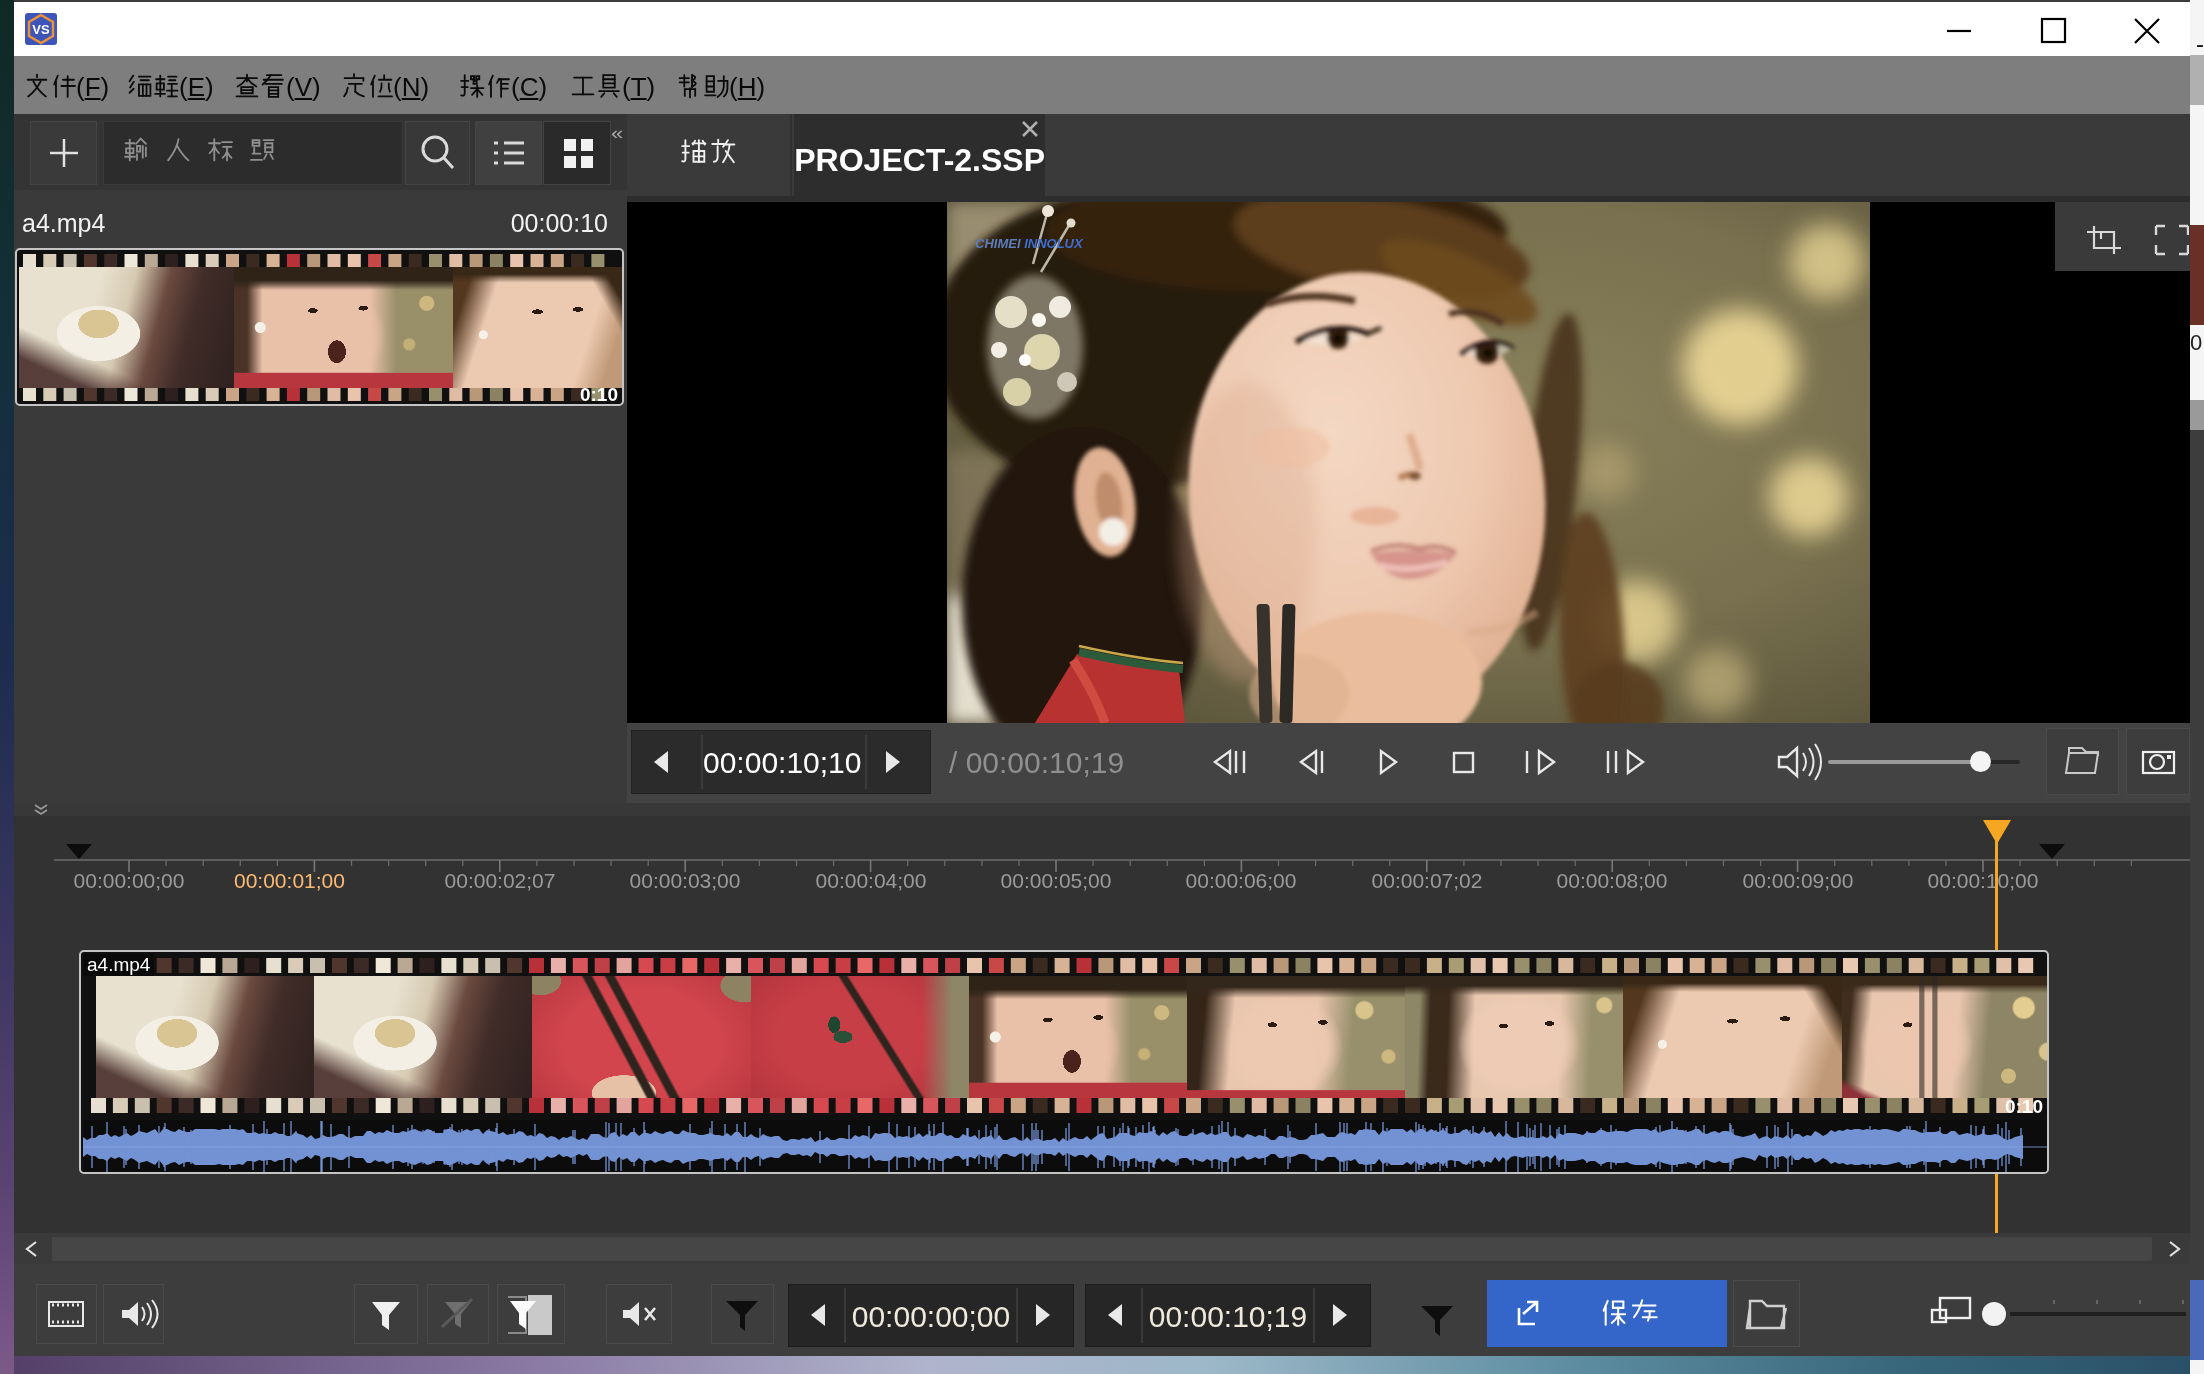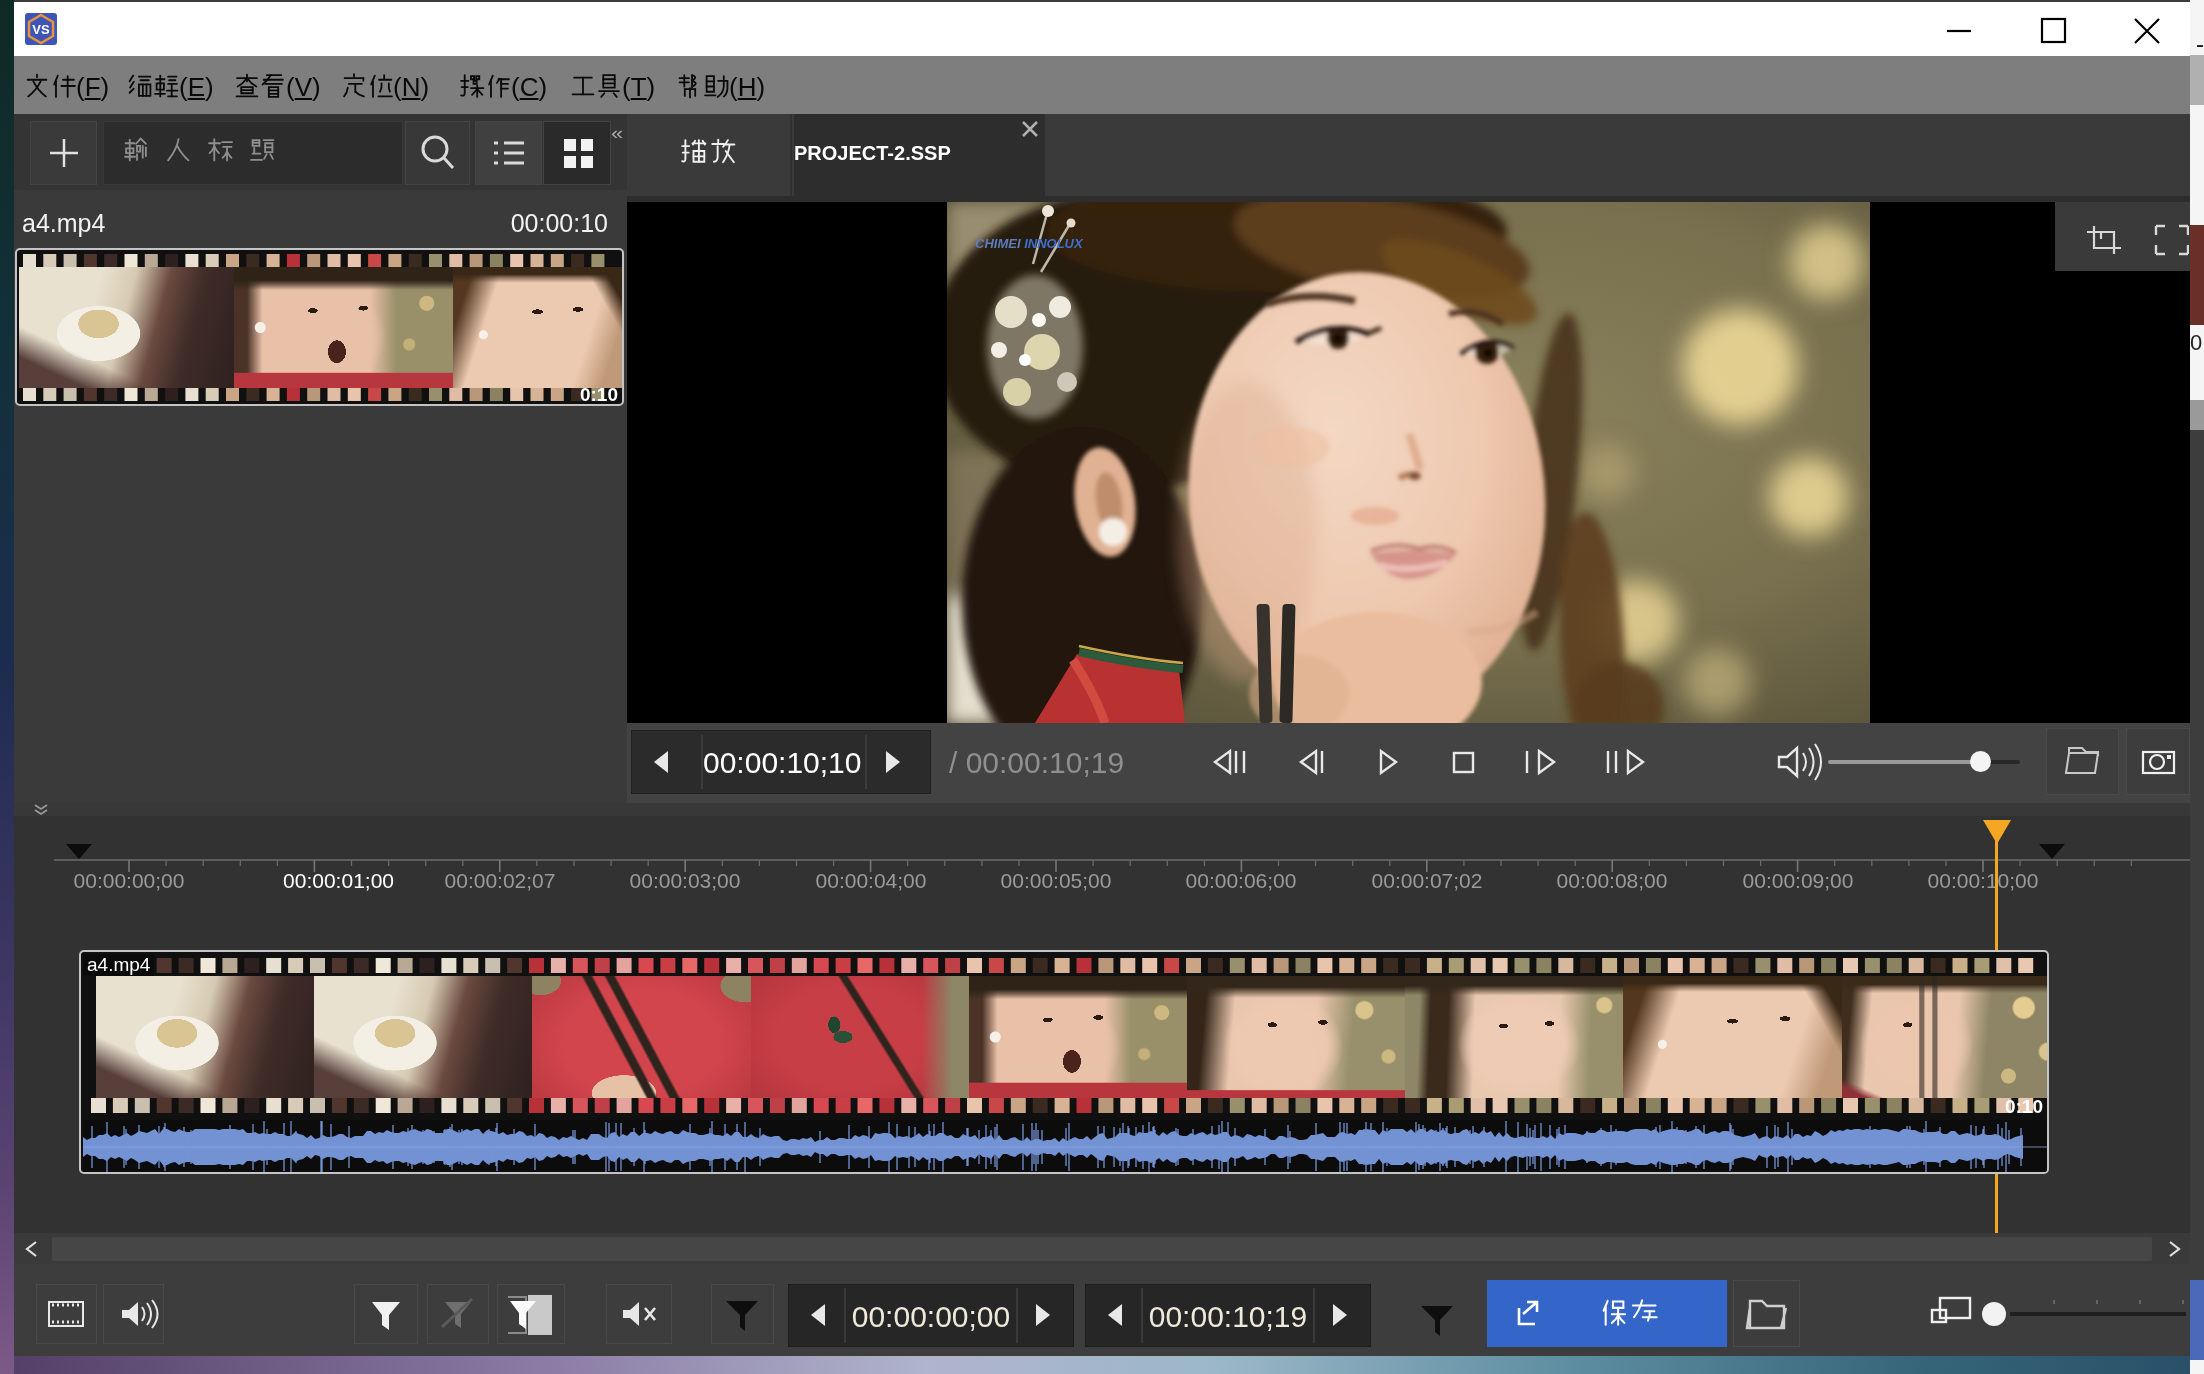--- a/index.html
+++ b/index.html
@@ -244,21 +244,21 @@
         <path d="M50 68 H90"></path>
       </svg><svg width="27" height="27" viewBox="0 0 100 100" style="vertical-align:-4px;margin-right:2px" fill="none" stroke="#f0f0f0" stroke-width="7" stroke-linecap="round">
         <path d="M34 6 V16"></path>
         <path d="M12 22 H56"></path>
         <path d="M32 30 V70 Q32 86 18 88"></path>
         <path d="M70 8 Q62 24 52 32"></path>
         <path d="M62 24 H94"></path>
         <path d="M76 26 Q74 56 52 90"></path>
         <path d="M62 48 Q76 68 92 90"></path>
       </svg></div>
-<div class="abs" style="left:780px;top:114px;width:251px;height:88px;background:#2d2d2d;text-align:left;padding-top:28px;color:#fff;font-size:20px;font-weight:bold">PROJECT-2.SSP</div>
+<div class="abs" style="left:780px;top:114px;width:251px;height:88px;background:#2d2d2d;text-align:right;padding-top:28px;color:#fff;font-size:32px;font-weight:bold">PROJECT-2.SSP</div>
 <svg class="abs" style="left:1005px;top:118px" width="22" height="22" stroke="#b0b0b0" stroke-width="2.5">
       <path d="M4 4 L18 18 M18 4 L4 18"></path>
     </svg>
 <div class="abs" style="left:613px;top:196px;width:1563px;height:6px;background:#2d2d2d"></div>
 <div id="videoarea" class="abs"></div>
 <svg class="abs" style="left:933px;top:202px" width="923" height="521" viewBox="0 0 923 521">
 <defs>
 <radialGradient id="olive" cx="62%" cy="42%" r="75%">
 <stop offset="0%" stop-color="#8a815c"></stop>
           <stop offset="55%" stop-color="#78704e"></stop>
@@ -462,21 +462,21 @@
       <path d="M1932.0 44 V50" stroke="#6a6a6a" stroke-width="1.3"></path>
       <path d="M1969.0 44 V56" stroke="#787878" stroke-width="1.6"></path>
       <path d="M2006.1 44 V50" stroke="#6a6a6a" stroke-width="1.3"></path>
       <path d="M2043.2 44 V50" stroke="#6a6a6a" stroke-width="1.3"></path>
       <path d="M2080.3 44 V50" stroke="#6a6a6a" stroke-width="1.3"></path>
       <path d="M2117.4 44 V50" stroke="#6a6a6a" stroke-width="1.3"></path>
       <path d="M52 28 L78 28 L65 43 Z" fill="#0c0c0c"></path>
       <path d="M2025 28 L2051 28 L2038 43 Z" fill="#0c0c0c"></path>
     </svg>
 <div class="abs" style="left:35px;top:869px;width:160px;text-align:center;color:#9a9a9a;font-size:21px">00:00:00;00</div>
-    <div class="abs" style="left:220px;top:869px;width:160px;text-align:right;color:#ffffff;font-size:21px">00:00:01;00</div>
+    <div class="abs" style="left:220px;top:869px;width:160px;text-align:left;color:#fdba74;font-size:21px">00:00:01;00</div>
     <div class="abs" style="left:406px;top:869px;width:160px;text-align:center;color:#9a9a9a;font-size:21px">00:00:02;07</div>
     <div class="abs" style="left:591px;top:869px;width:160px;text-align:center;color:#9a9a9a;font-size:21px">00:00:03;00</div>
     <div class="abs" style="left:777px;top:869px;width:160px;text-align:center;color:#9a9a9a;font-size:21px">00:00:04;00</div>
     <div class="abs" style="left:962px;top:869px;width:160px;text-align:center;color:#9a9a9a;font-size:21px">00:00:05;00</div>
     <div class="abs" style="left:1147px;top:869px;width:160px;text-align:center;color:#9a9a9a;font-size:21px">00:00:06;00</div>
     <div class="abs" style="left:1333px;top:869px;width:160px;text-align:center;color:#9a9a9a;font-size:21px">00:00:07;02</div>
     <div class="abs" style="left:1518px;top:869px;width:160px;text-align:center;color:#9a9a9a;font-size:21px">00:00:08;00</div>
     <div class="abs" style="left:1704px;top:869px;width:160px;text-align:center;color:#9a9a9a;font-size:21px">00:00:09;00</div>
     <div class="abs" style="left:1889px;top:869px;width:160px;text-align:center;color:#9a9a9a;font-size:21px">00:00:10;00</div>
 <svg class="abs" style="left:1968px;top:819px" width="30" height="26">

